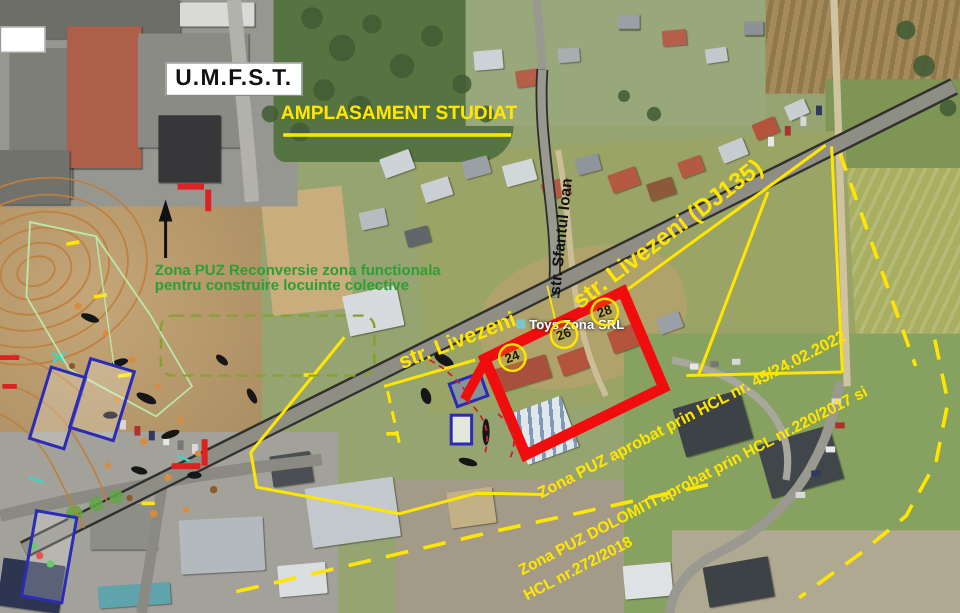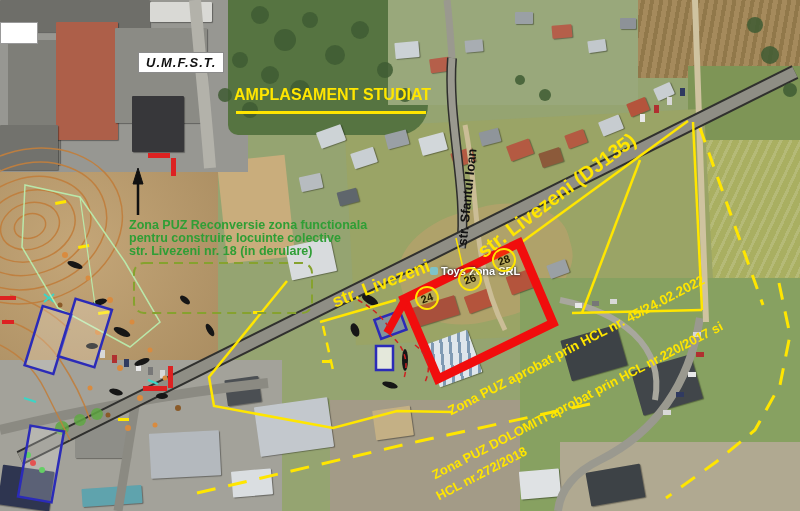--- a/index.html
+++ b/index.html
@@ -259,28 +259,27 @@
     </g>
     <g stroke="#cc2222" fill="none" stroke-width="1.5" stroke-dasharray="5 4">
       <path d="M388,333 Q412,352 404,378"></path>
       <path d="M415,345 Q435,360 425,382"></path>
       <path d="M358,300 Q380,312 392,332"></path>
     </g>
   </svg>
 
   <div class="abs" style="left:0;top:22px;width:36px;height:20px;background:#fff;border:1px solid #999;z-index:9;"></div>
 
-  <div class="boxlbl" style="left:138px;top:52px;padding:2px 7px;font-size:13px;letter-spacing:1px;font-style:italic;">U.M.F.S.T.</div>
+  <div class="boxlbl" style="left:138px;top:52px;padding:2px 7px;font-size:19px;letter-spacing:1px;">U.M.F.S.T.</div>
 
   <div class="lbl yellow" style="left:234px;top:86px;font-size:16px;">AMPLASAMENT STUDIAT</div>
   <div class="abs" style="left:236px;top:111px;width:190px;height:3px;background:#ffe600;z-index:9;"></div>
 
   <div class="note-line" style="left:129px;top:219px;">Zona PUZ Reconversie zona functionala</div>
   <div class="note-line" style="left:129px;top:232px;">pentru construire locuinte colective</div>
-  <div class="note-line" style="left:129px;top:245px;">str. Livezeni nr. 18 (in derulare)</div>
 
   <div class="lbl yellow" style="left:480px;top:242px;font-size:20px;transform:rotate(-37deg);transform-origin:0 50%;">str. Livezeni (DJ135)</div>
 
   <div class="lbl yellow" style="left:333px;top:292px;font-size:18px;transform:rotate(-21deg);transform-origin:0 50%;">str. Livezeni</div>
 
   <div class="lbl" style="left:462px;top:238px;font-size:13px;color:#111;transform:rotate(-84deg);transform-origin:0 50%;">str. Sfantul Ioan</div>
 
   <div class="lbl" style="left:430px;top:265px;font-size:11px;color:#fff;text-shadow:0 0 3px #333,0 0 2px #333;font-weight:bold;">
     <span style="display:inline-block;width:8px;height:8px;background:#7ec3c9;border-radius:2px;margin-right:3px;"></span><span>Toys Zona SRL</span>
   </div>

